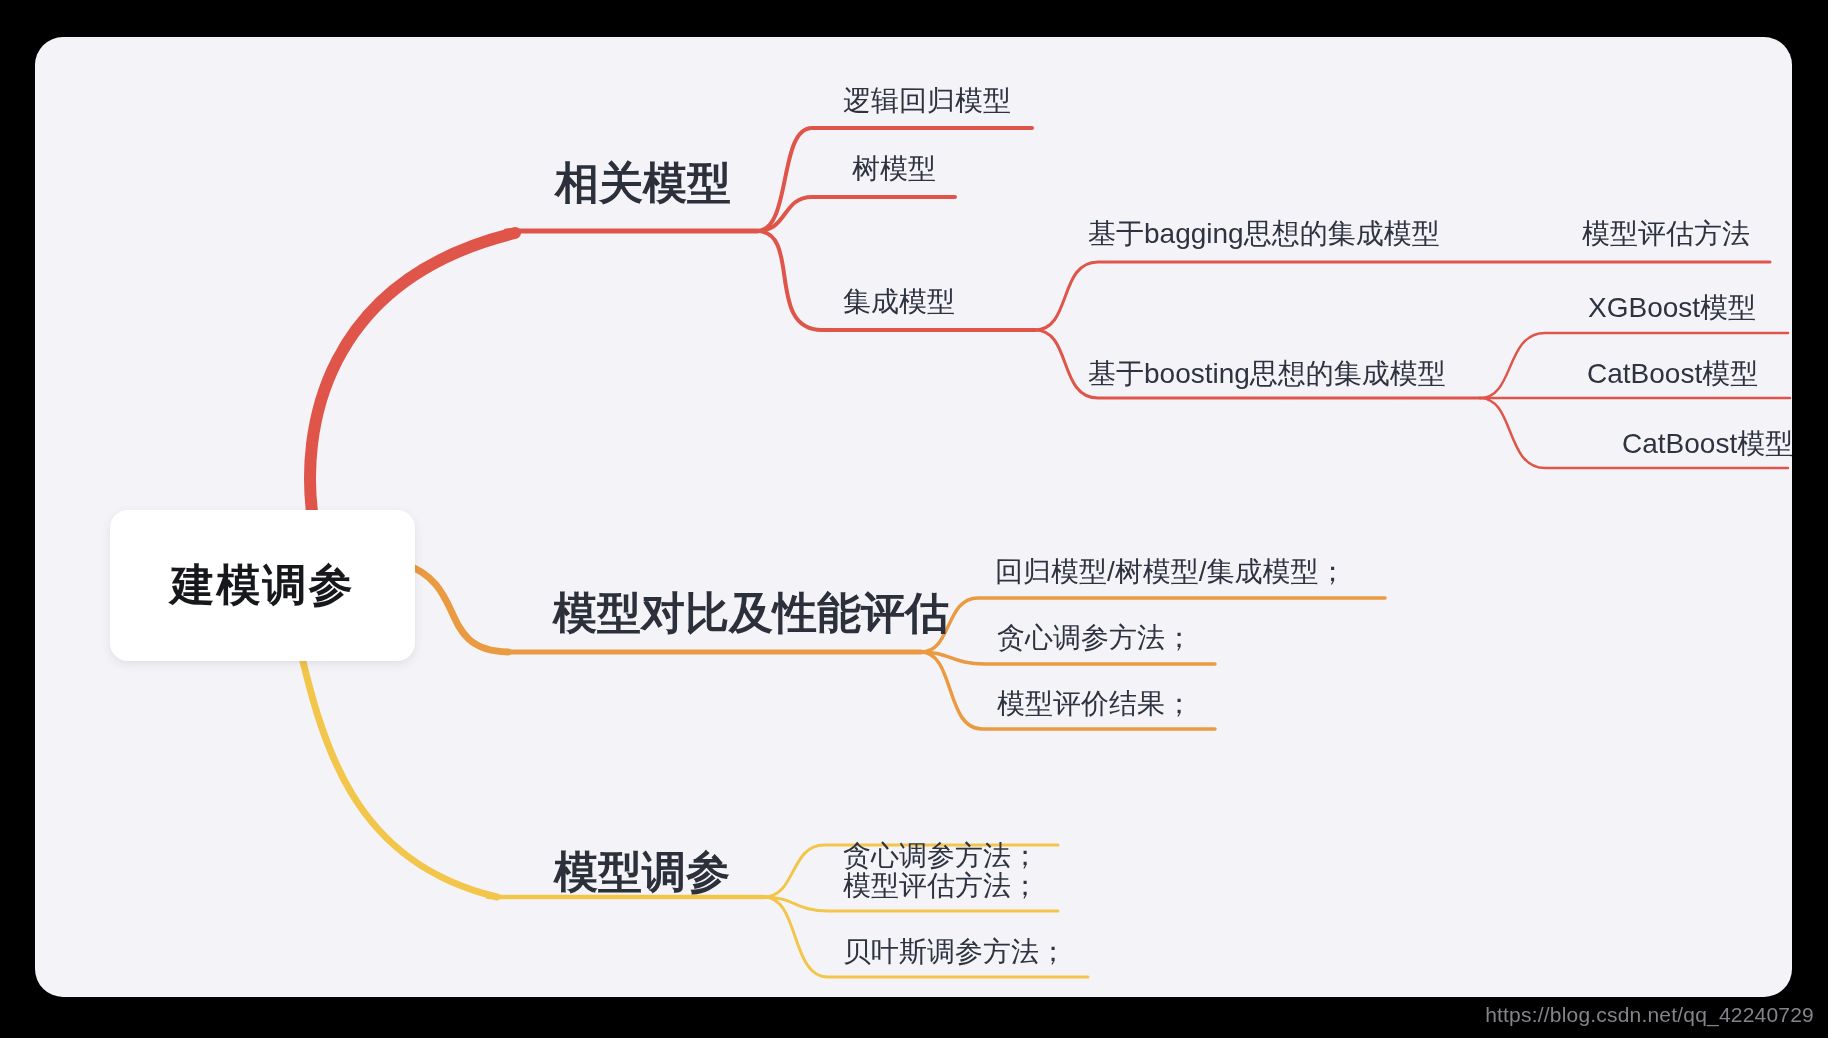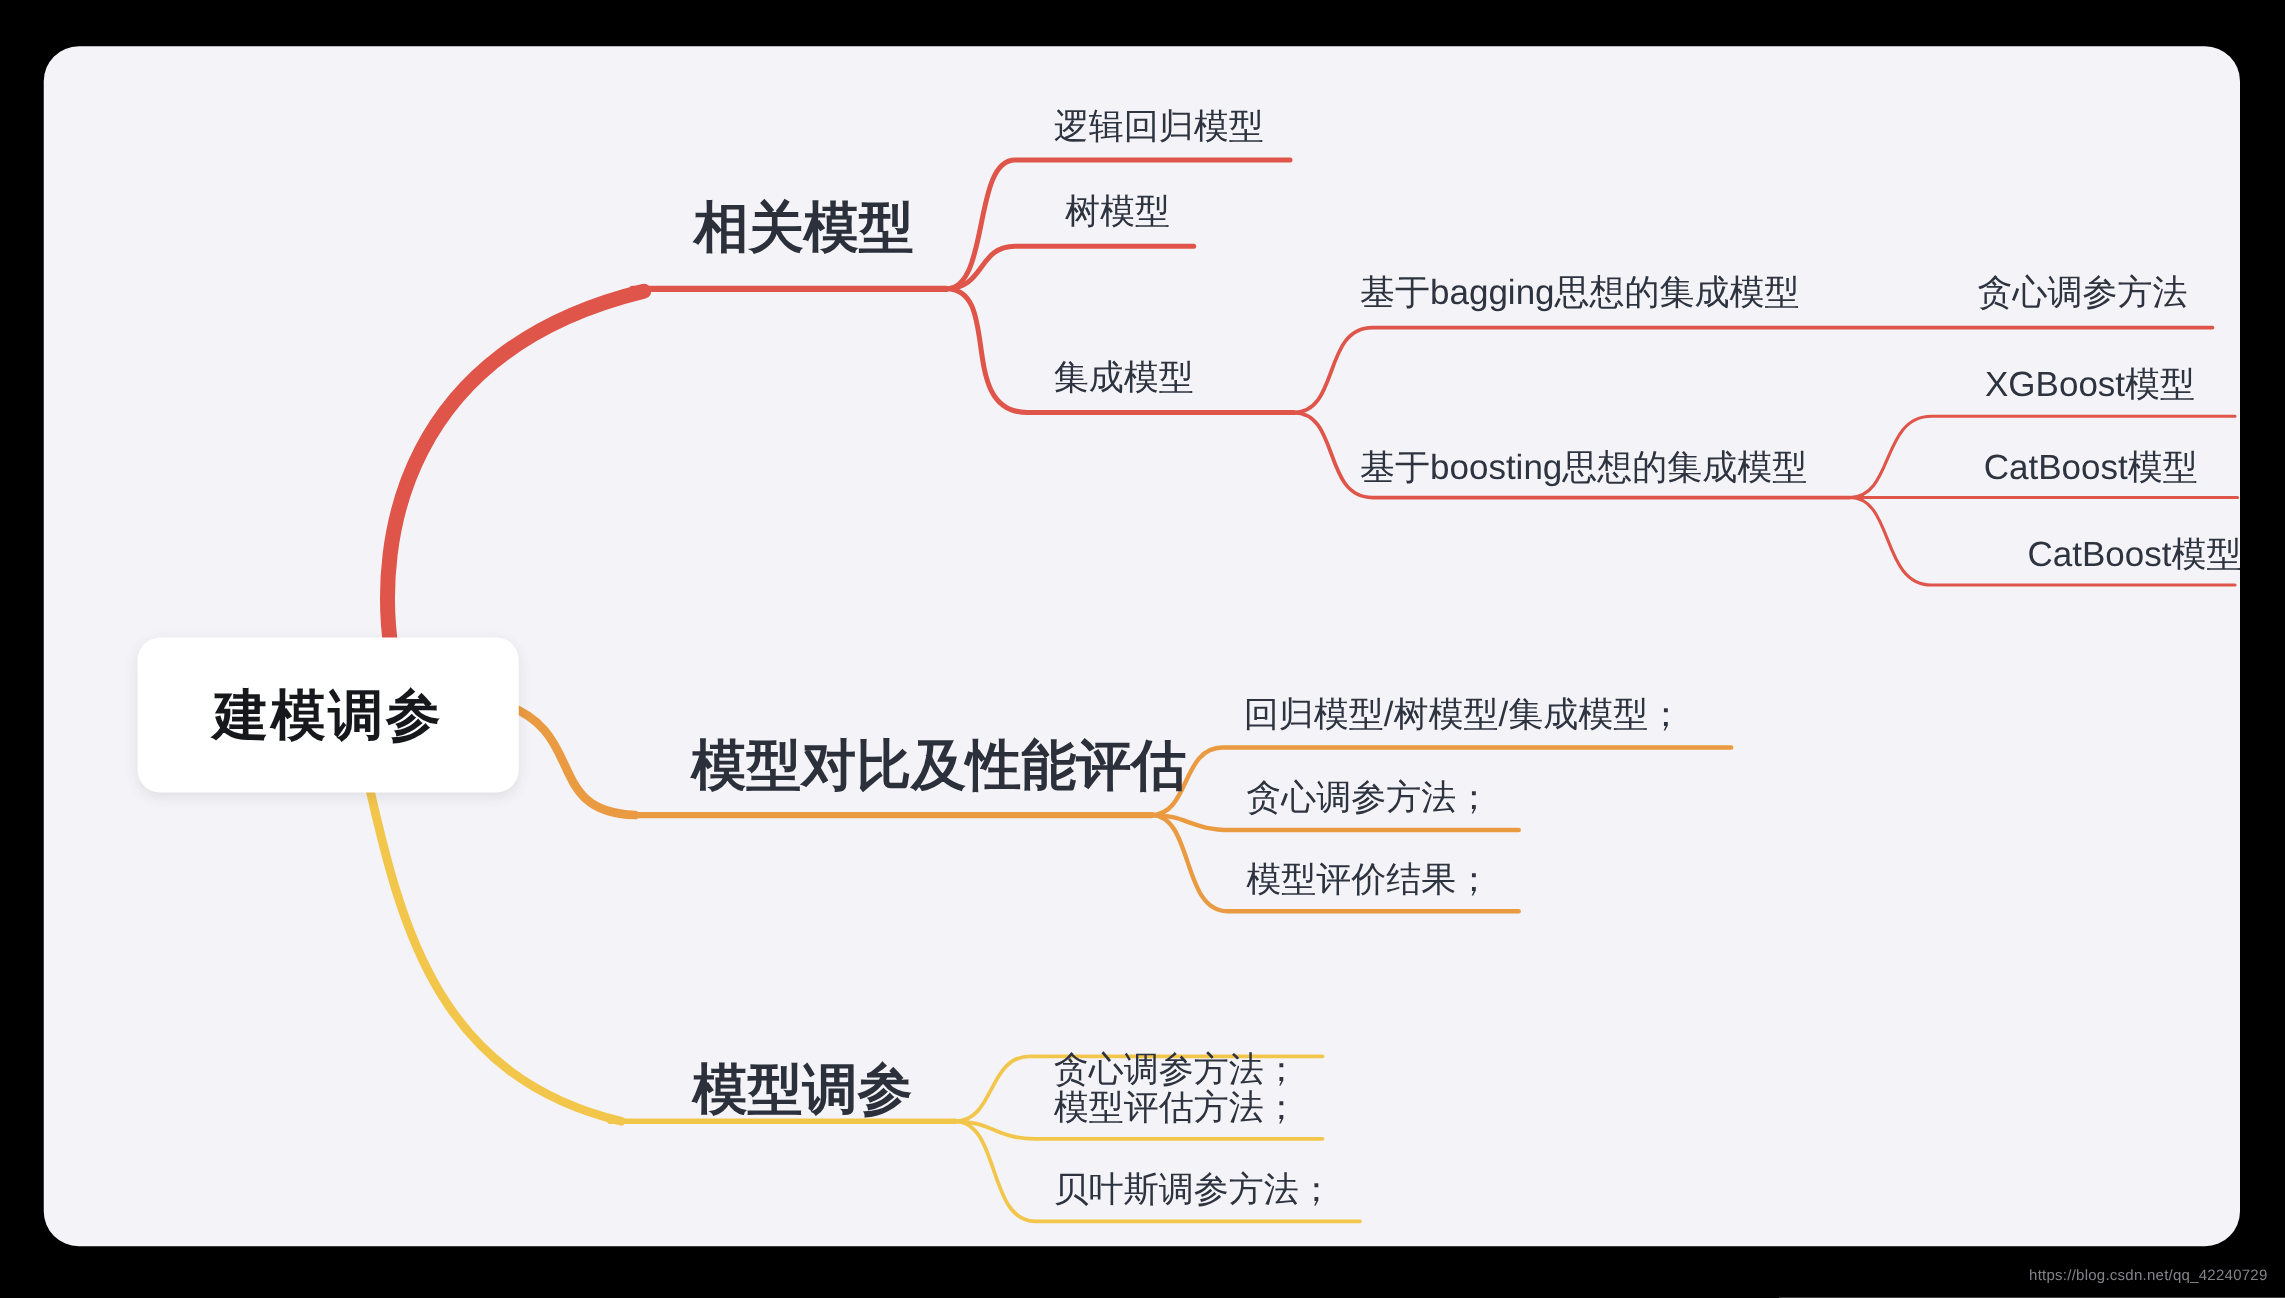--- a/index.html
+++ b/index.html
@@ -4,30 +4,30 @@
 <title>建模调参</title>
 <style>
   html,body{margin:0;padding:0;background:#000;}
   body{width:1828px;height:1038px;position:relative;overflow:hidden;
        font-family:"Liberation Sans","DejaVu Sans",sans-serif;}
   .stage{position:absolute;inset:0;}
   .panel{position:absolute;left:35px;top:37px;width:1757px;height:960px;
          background:#f4f4f8;border-radius:28px;}
   svg.links{position:absolute;left:0;top:0;pointer-events:none;}
   svg.links path{fill:none;stroke-linecap:round;}
-  .root-box{position:absolute;left:110px;top:510px;width:305px;height:124px;
+  .root-box{position:absolute;left:110px;top:510px;width:305px;height:151px;
             background:#ffffff;border-radius:18px;display:flex;align-items:center;
             justify-content:center;box-shadow:0 3px 10px rgba(40,40,60,.10);}
   .root-box span{font-size:44px;font-weight:700;color:#17181c;letter-spacing:2px;}
   .topic{position:absolute;white-space:nowrap;color:#2e3340;font-weight:500;
          font-size:28px;line-height:32px;}
   .main-topic{position:absolute;white-space:nowrap;color:#2b303b;font-weight:700;
          font-size:44px;line-height:38px;}
   .watermark{position:absolute;right:14px;bottom:11px;color:#83838a;
-         font-size:12px;letter-spacing:.2px;text-align:right;}
+         font-size:21px;letter-spacing:.2px;text-align:right;}
 </style>
 </head>
 <body>
 
 <div class="stage">
 
   <div class="panel"></div>
 
   <svg class="links" width="1828" height="1038" viewBox="0 0 1828 1038">
 
@@ -57,21 +57,21 @@
 
   <div class="root-box">
     <span>建模调参</span>
   </div>
 
   <div class="main-topic" style="left:555px;top:164px;">相关模型</div>
   <div class="topic" style="left:843px;top:85px;text-align:center;">逻辑回归模型</div>
   <div class="topic" style="left:852px;top:153px;">树模型</div>
   <div class="topic" style="left:843px;top:286px;">集成模型</div>
   <div class="topic" style="left:1088px;top:218px;">基于bagging思想的集成模型</div>
-  <div class="topic" style="left:1582px;top:218px;">贪心调参方法</div>
+  <div class="topic" style="left:1582px;top:218px;">模型评估方法</div>
   <div class="topic" style="left:1088px;top:358px;">基于boosting思想的集成模型</div>
   <div class="topic" style="left:1588px;top:292px;">XGBoost模型</div>
   <div class="topic" style="left:1587px;top:358px;">CatBoost模型</div>
   <div class="topic" style="left:1622px;top:428px;">CatBoost模型</div>
 
   <div class="main-topic" style="left:553px;top:594px;">模型对比及性能评估</div>
   <div class="topic" style="left:995px;top:556px;">回归模型/树模型/集成模型；</div>
   <div class="topic" style="left:997px;top:622px;">贪心调参方法；</div>
   <div class="topic" style="left:997px;top:688px;">模型评价结果；</div>
 

